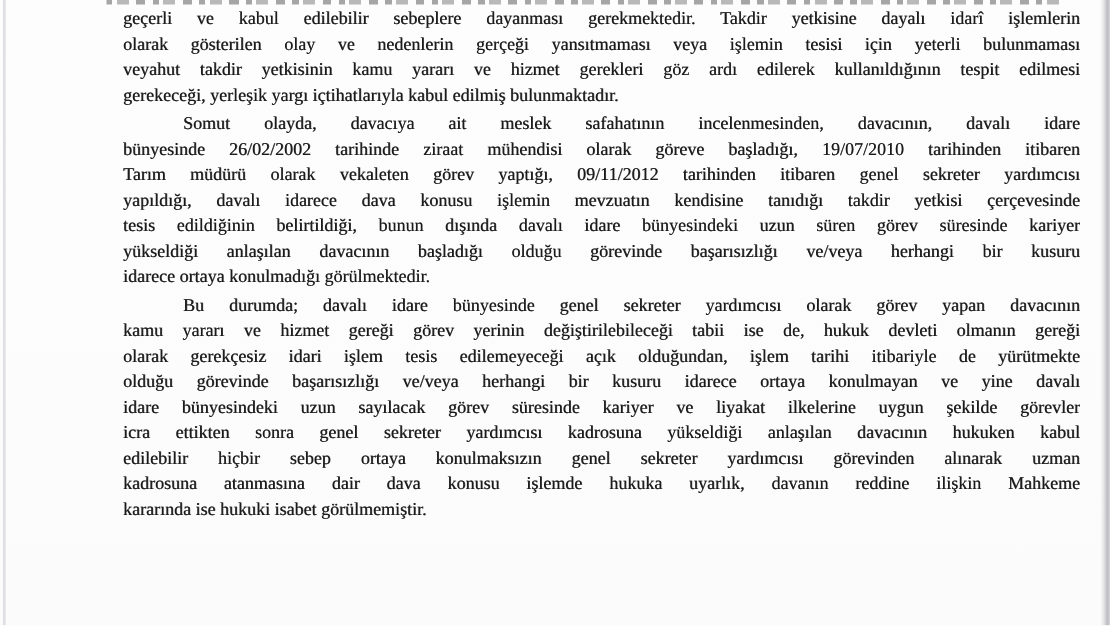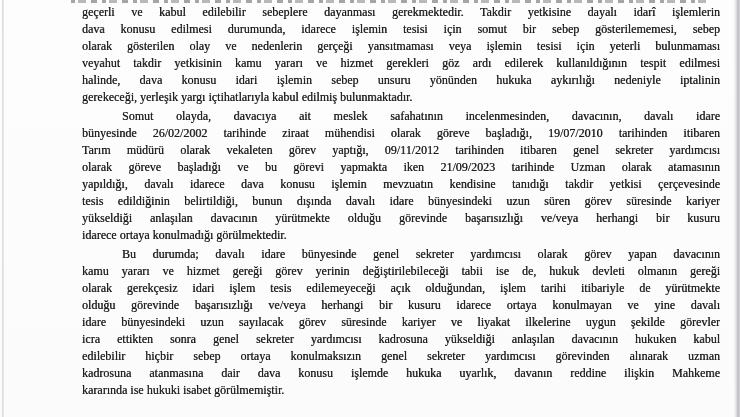--- a/index.html
+++ b/index.html
@@ -72,34 +72,31 @@
 </head>
 <body>
 
 <div class="page">
   <div class="edge-left"></div>
   <div class="edge-right"></div>
   <div class="clipped-line-top"></div>
   <div class="text-block">
       <div class="para">
         <div class="line">geçerli ve kabul edilebilir sebeplere dayanması gerekmektedir. Takdir yetkisine dayalı idarî işlemlerin</div>
-        <div class="line">dava konusu edilmesi durumunda, idarece işlemin tesisi için somut bir sebep gösterilememesi, sebep</div>
         <div class="line">olarak gösterilen olay ve nedenlerin gerçeği yansıtmaması veya işlemin tesisi için yeterli bulunmaması</div>
         <div class="line">veyahut takdir yetkisinin kamu yararı ve hizmet gerekleri göz ardı edilerek kullanıldığının tespit edilmesi</div>
-        <div class="line">halinde, dava konusu idari işlemin sebep unsuru yönünden hukuka aykırılığı nedeniyle iptalinin</div>
         <div class="line last">gerekeceği, yerleşik yargı içtihatlarıyla kabul edilmiş bulunmaktadır.</div>
       </div>
       <div class="para">
         <div class="line indent">Somut olayda, davacıya ait meslek safahatının incelenmesinden, davacının, davalı idare</div>
         <div class="line">bünyesinde 26/02/2002 tarihinde ziraat mühendisi olarak göreve başladığı, 19/07/2010 tarihinden itibaren</div>
         <div class="line">Tarım müdürü olarak vekaleten görev yaptığı, 09/11/2012 tarihinden itibaren genel sekreter yardımcısı</div>
-        <div class="line">olarak göreve başladığı ve bu görevi yapmakta iken 21/09/2023 tarihinde Uzman olarak atamasının</div>
         <div class="line">yapıldığı, davalı idarece dava konusu işlemin mevzuatın kendisine tanıdığı takdir yetkisi çerçevesinde</div>
         <div class="line">tesis edildiğinin belirtildiği, bunun dışında davalı idare bünyesindeki uzun süren görev süresinde kariyer</div>
-        <div class="line">yükseldiği anlaşılan davacının yürütmekte olduğu görevinde başarısızlığı ve/veya herhangi bir kusuru</div>
+        <div class="line">yükseldiği anlaşılan davacının başladığı olduğu görevinde başarısızlığı ve/veya herhangi bir kusuru</div>
         <div class="line last">idarece ortaya konulmadığı görülmektedir.</div>
       </div>
       <div class="para">
         <div class="line indent">Bu durumda; davalı idare bünyesinde genel sekreter yardımcısı olarak görev yapan davacının</div>
         <div class="line">kamu yararı ve hizmet gereği  görev yerinin değiştirilebileceği tabii ise de, hukuk devleti olmanın gereği</div>
         <div class="line">olarak gerekçesiz idari işlem tesis edilemeyeceği açık olduğundan, işlem tarihi itibariyle de yürütmekte</div>
         <div class="line">olduğu görevinde başarısızlığı ve/veya herhangi bir kusuru idarece ortaya konulmayan ve yine davalı</div>
         <div class="line">idare bünyesindeki uzun sayılacak görev süresinde kariyer ve liyakat ilkelerine uygun şekilde görevler</div>
         <div class="line">icra ettikten sonra genel sekreter yardımcısı kadrosuna yükseldiği anlaşılan davacının hukuken kabul</div>
         <div class="line">edilebilir hiçbir sebep ortaya konulmaksızın genel sekreter yardımcısı görevinden alınarak  uzman</div>

